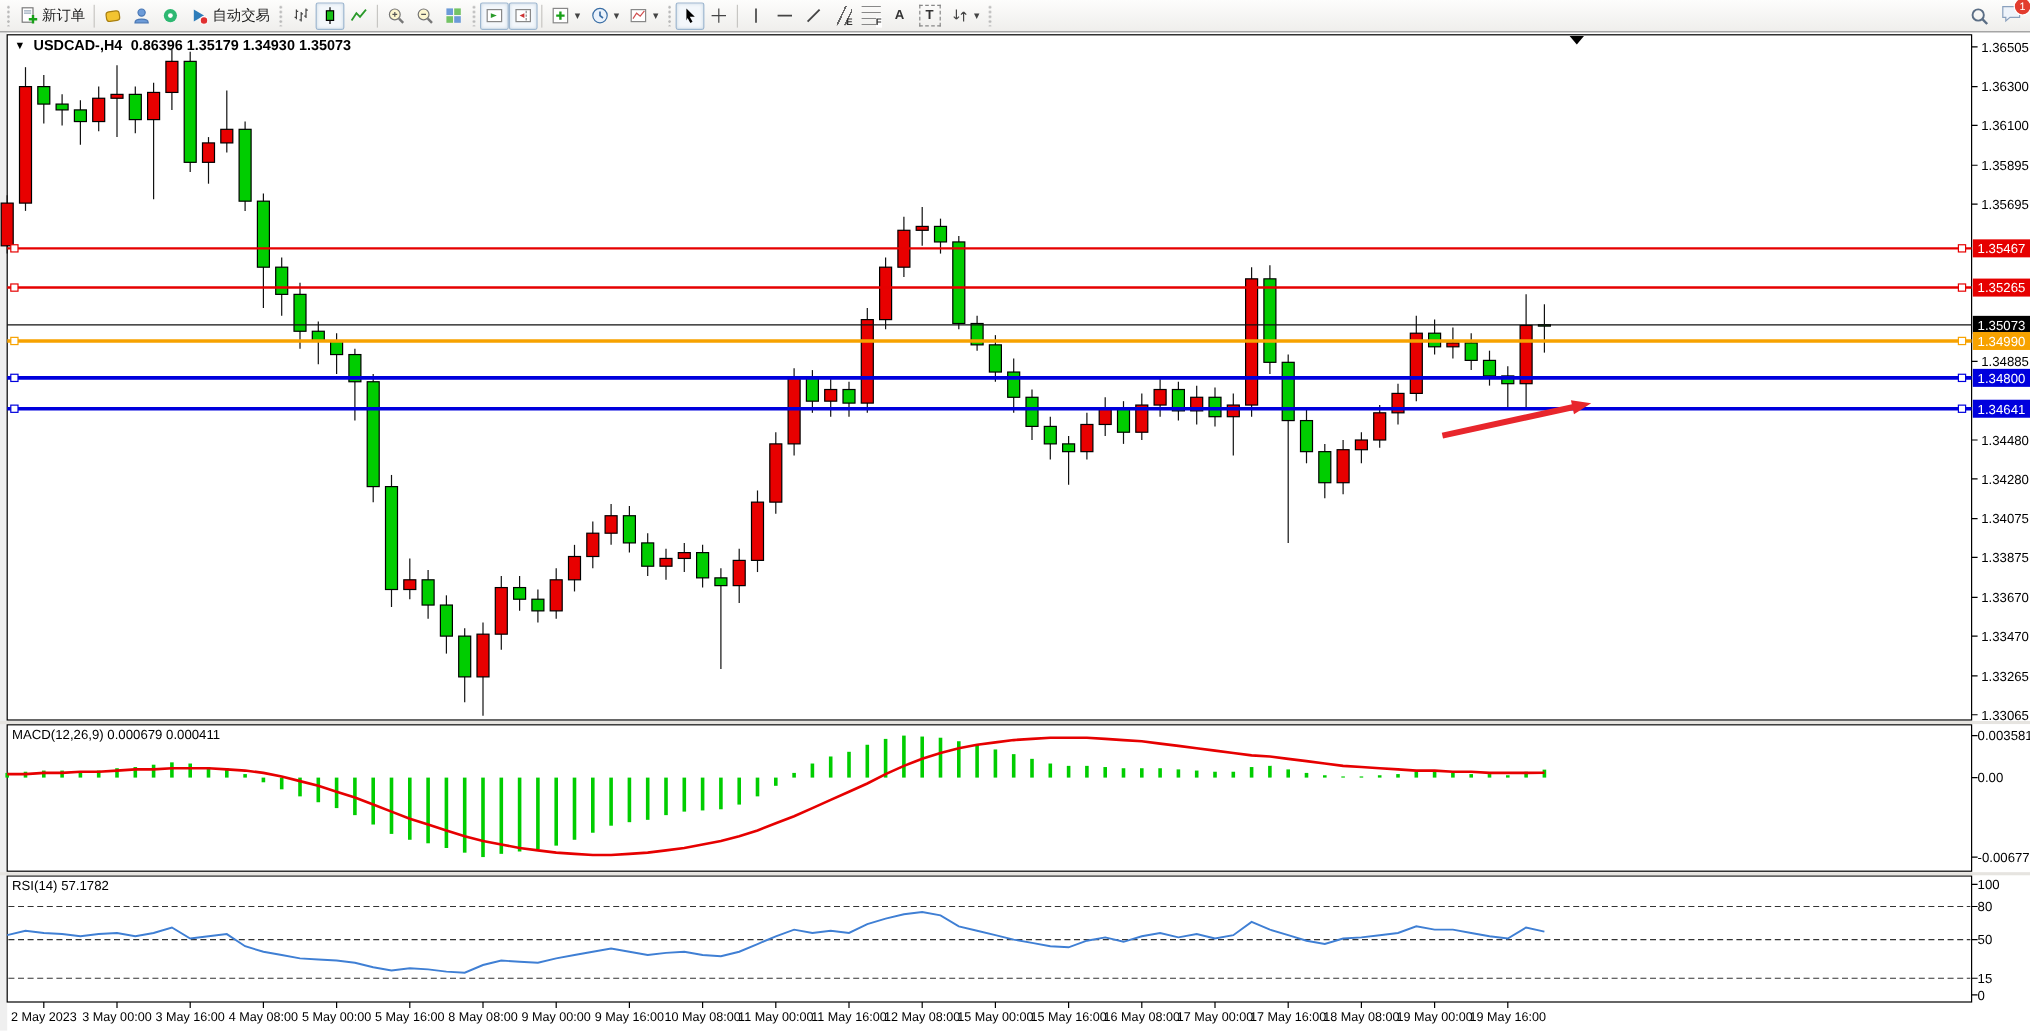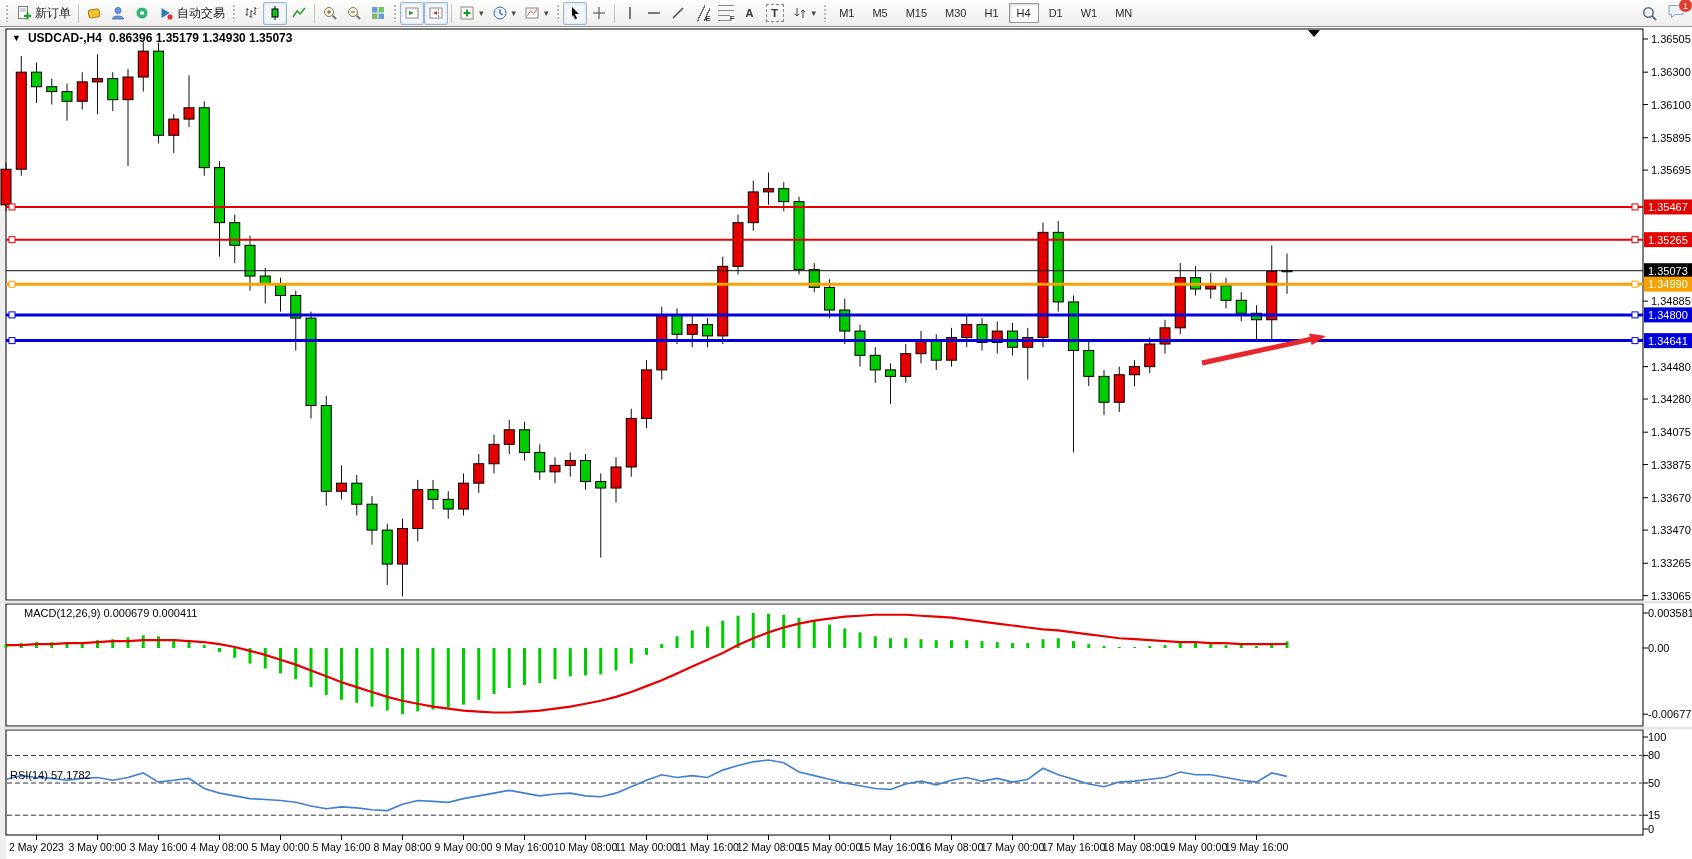--- a/index.html
+++ b/index.html
@@ -24,22 +24,22 @@
   .tf.active{background:#fbfbfa;border-color:#9a9a9a;box-shadow:inset 1px 1px 2px #d7d7d7;}
   .tb-right{position:absolute;right:6px;top:0;height:27px;display:flex;align-items:center;gap:8px;}
   .chat-wrap{position:relative;}
   .badge{position:absolute;top:-5px;right:-7px;background:#e23c2e;color:#fff;border-radius:50%;
     width:13px;height:13px;font-size:9px;display:flex;align-items:center;justify-content:center;
     border:1px solid #fff;}
   
   .overlay{position:absolute;z-index:4;color:#000;}
   #chart-title{left:12px;top:31px;font-size:12px;font-weight:bold;display:flex;gap:7px;align-items:center;}
   #chart-title .tri{font-size:9px;}
-  #macd-label{left:24px;top:607px;font-size:11px;}
-  #rsi-label{left:10px;top:733px;font-size:11px;margin-top:36px;}
+  #macd-label{left:10px;top:607px;font-size:11px;}
+  #rsi-label{left:10px;top:733px;font-size:11px;}
   svg text{font-family:"Liberation Sans","DejaVu Sans",sans-serif;}
 </style>
 </head>
 <body>
 
 <div class="toolbar">
   <div class="grip"></div>
 
   <div class="tb-btn">
     <svg width="16" height="16">
@@ -197,31 +197,20 @@
     <span class="glyph-ic boxed">T</span>
   </div>
   <div class="tb-btn">
     <svg width="16" height="16">
         <path d="M5 3v8M5 11l-2.2-2.2M5 11l2.2-2.2M11 13V5M11 5L8.8 7.2M11 5l2.2 2.2" stroke="#444" fill="none"></path>
       </svg>
     <span class="caret">▾</span>
   </div>
 
   <div class="grip"></div>
-  <div class="tf-box" id="tf-box">
-      <div class="tf">M1</div>
-      <div class="tf">M5</div>
-      <div class="tf">M15</div>
-      <div class="tf">M30</div>
-      <div class="tf">H1</div>
-      <div class="tf active">H4</div>
-      <div class="tf">D1</div>
-      <div class="tf">W1</div>
-      <div class="tf">MN</div>
-    </div>
 
   <div class="tb-right">
     <svg width="18" height="18">
         <circle cx="7.5" cy="7.5" r="4.7" fill="none" stroke="#5b6e85" stroke-width="1.6"></circle>
         <line x1="11" y1="11" x2="15" y2="15" stroke="#5b6e85" stroke-width="2"></line>
       </svg>
     <span class="chat-wrap">
       <svg width="19" height="17">
           <path d="M2 2.5h14v9H8l-3.5 3v-3H2z" fill="#eef3fa" stroke="#8aa0bd"></path>
         </svg>

